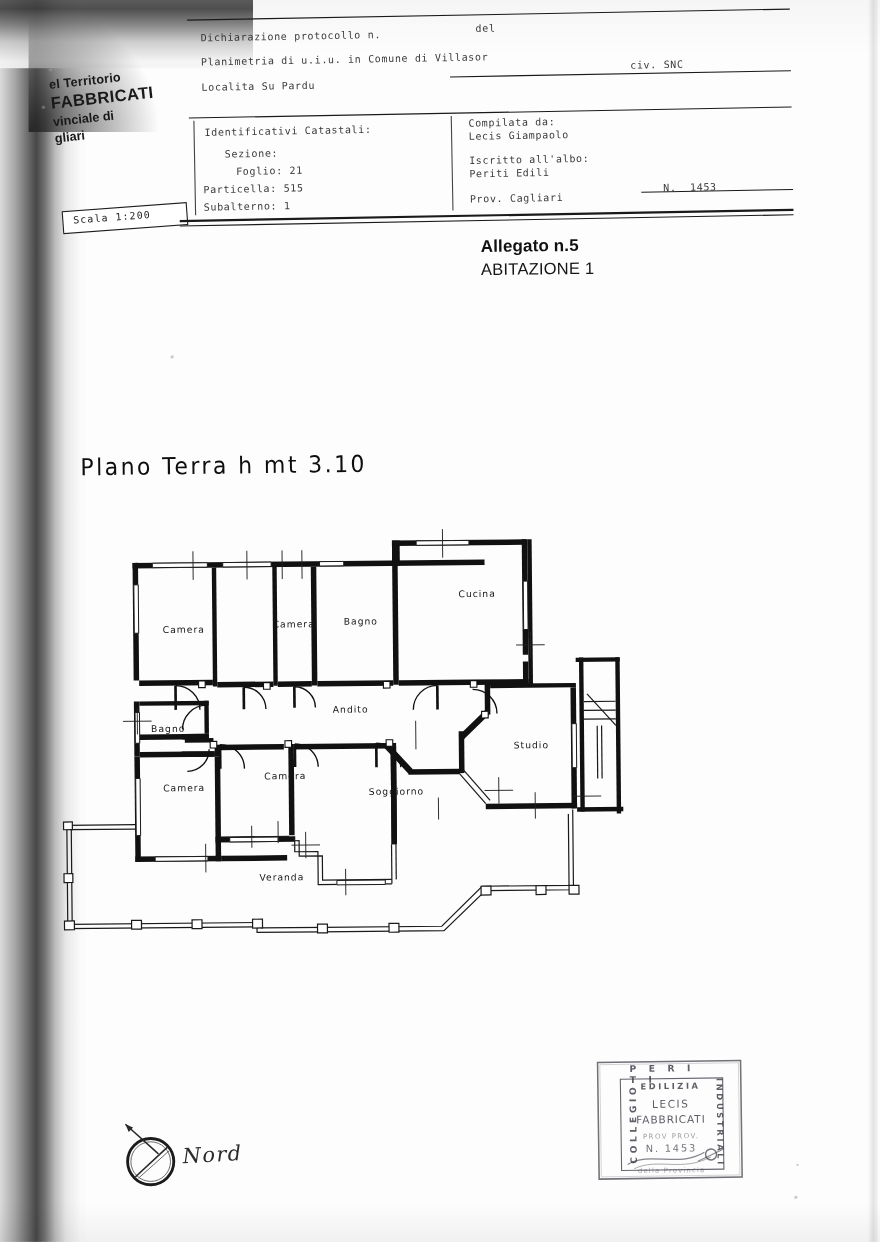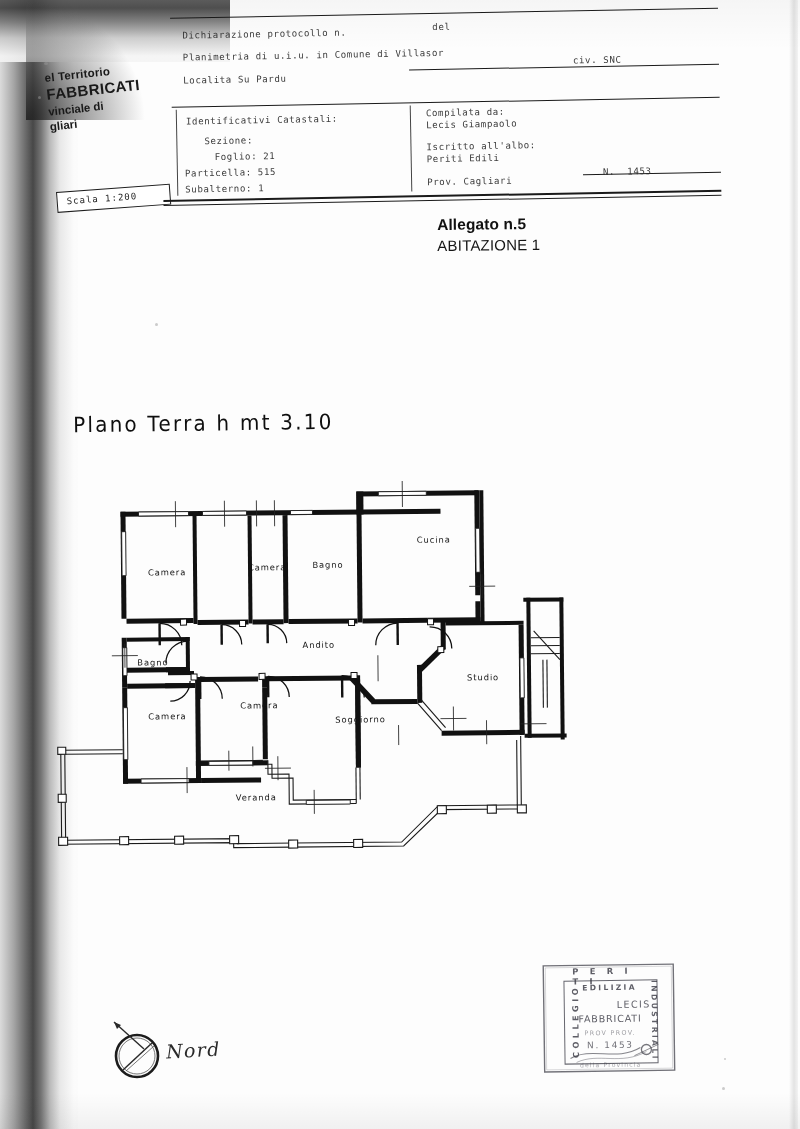--- a/index.html
+++ b/index.html
@@ -179,21 +179,21 @@
   #st-inner{
     position:absolute;left:28px;top:18px;width:92px;height:82px;
     border:1.1px solid #41414b;opacity:.8;
   }
   #st-edilizia{
     left:50%;top:21px;transform:translateX(-50%);
     font-size:7.6px;letter-spacing:2.3px;font-weight:700;
   }
   #st-lecis{
     left:50%;top:37px;transform:translateX(-50%);
-    font-size:9.6px;letter-spacing:1.4px;margin-left:24px;
+    font-size:9.6px;letter-spacing:1.4px;
   }
   #st-giampaolo{
     left:50%;top:51px;transform:translateX(-50%);
     font-size:9.6px;letter-spacing:.8px;
   }
   #st-albo{
     left:50%;top:67px;transform:translateX(-50%);
     font-size:6.4px;letter-spacing:1.3px;opacity:.5;
     white-space:nowrap;
   }

